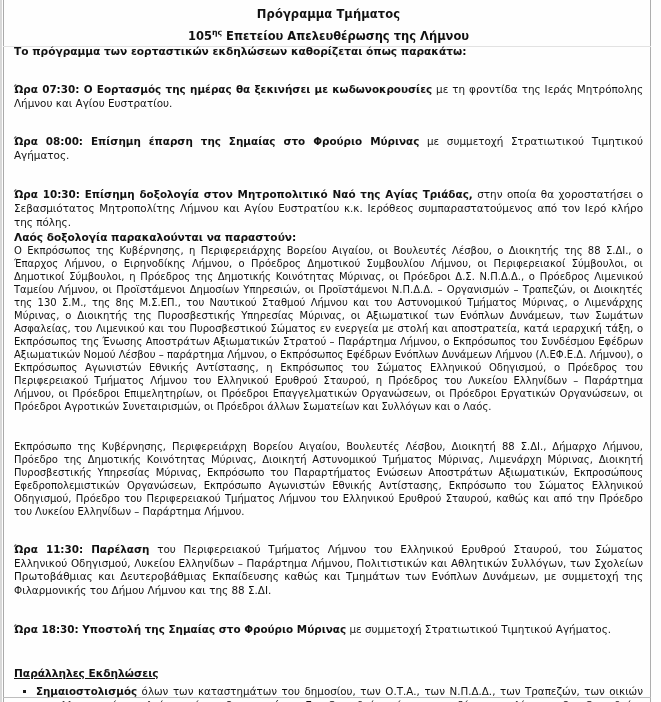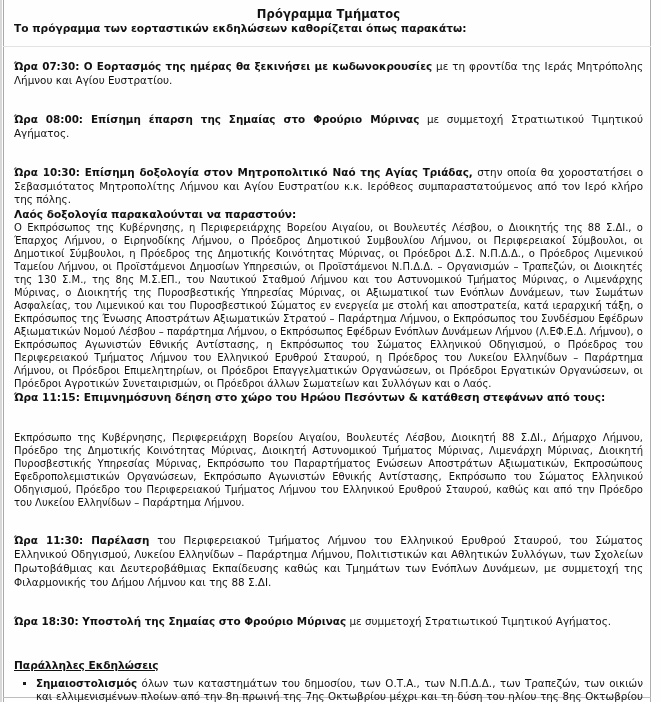--- a/index.html
+++ b/index.html
@@ -166,35 +166,35 @@
   <div class="scan-edge-left2"></div>
   <div class="scan-edge-left"></div>
   <div class="scan-edge-right"></div>
   <div class="scan-edge-top"></div>
   <div class="scan-edge-bottom"></div>
 
   <div class="content">
 
     <div class="doc-title">Πρόγραμμα Τμήματος</div>
 
+    <div class="doc-subtitle"><span>105</span><sup>ης</sup><span> Επετείου Απελευθέρωσης της Λήμνου</span></div>
 
 
     <div class="para lead2">Το πρόγραμμα των εορταστικών εκδηλώσεων καθορίζεται όπως παρακάτω:</div>
 
     <div class="para item"><span class="hl">Ώρα 07:30: Ο Εορτασμός της ημέρας θα ξεκινήσει με κωδωνοκρουσίες</span><span> με τη φροντίδα της Ιεράς Μητρόπολης Λήμνου και Αγίου Ευστρατίου.</span></div>
 
     <div class="para item"><span class="hl">Ώρα 08:00: Επίσημη έπαρση της Σημαίας στο Φρούριο Μύρινας</span><span> με συμμετοχή Στρατιωτικού Τιμητικού Αγήματος.</span></div>
 
     <div class="para item"><span class="hl">Ώρα 10:30: Επίσημη δοξολογία στον Μητροπολιτικό Ναό της Αγίας Τριάδας,</span><span> στην οποία θα χοροστατήσει ο Σεβασμιότατος Μητροπολίτης Λήμνου και Αγίου Ευστρατίου κ.κ. Ιερόθεος συμπαραστατούμενος από τον Ιερό κλήρο της πόλης.</span></div>
 
     <div class="para lead2">Λαός δοξολογία παρακαλούνται να παραστούν:</div>
 
     <div class="para roster">Ο Εκπρόσωπος της Κυβέρνησης, η Περιφερειάρχης Βορείου Αιγαίου, οι Βουλευτές Λέσβου, ο Διοικητής της 88 Σ.ΔΙ., ο Έπαρχος Λήμνου, ο Ειρηνοδίκης Λήμνου, ο Πρόεδρος Δημοτικού Συμβουλίου Λήμνου, οι Περιφερειακοί Σύμβουλοι, οι Δημοτικοί Σύμβουλοι, η Πρόεδρος της Δημοτικής Κοινότητας Μύρινας, οι Πρόεδροι Δ.Σ. Ν.Π.Δ.Δ., ο Πρόεδρος Λιμενικού Ταμείου Λήμνου, οι Προϊστάμενοι Δημοσίων Υπηρεσιών, οι Προϊστάμενοι Ν.Π.Δ.Δ. – Οργανισμών – Τραπεζών, οι Διοικητές της 130 Σ.Μ., της 8ης Μ.Σ.ΕΠ., του Ναυτικού Σταθμού Λήμνου και του Αστυνομικού Τμήματος Μύρινας, ο Λιμενάρχης Μύρινας, ο Διοικητής της Πυροσβεστικής Υπηρεσίας Μύρινας, οι Αξιωματικοί των Ενόπλων Δυνάμεων, των Σωμάτων Ασφαλείας, του Λιμενικού και του Πυροσβεστικού Σώματος εν ενεργεία με στολή και αποστρατεία, κατά ιεραρχική τάξη, ο Εκπρόσωπος της Ένωσης Αποστράτων Αξιωματικών Στρατού – Παράρτημα Λήμνου, ο Εκπρόσωπος του Συνδέσμου Εφέδρων Αξιωματικών Νομού Λέσβου – παράρτημα Λήμνου, ο Εκπρόσωπος Εφέδρων Ενόπλων Δυνάμεων Λήμνου (Λ.ΕΦ.Ε.Δ. Λήμνου), ο Εκπρόσωπος Αγωνιστών Εθνικής Αντίστασης, η Εκπρόσωπος του Σώματος Ελληνικού Οδηγισμού, ο Πρόεδρος του Περιφερειακού Τμήματος Λήμνου του Ελληνικού Ερυθρού Σταυρού, η Πρόεδρος του Λυκείου Ελληνίδων – Παράρτημα Λήμνου, οι Πρόεδροι Επιμελητηρίων, οι Πρόεδροι Επαγγελματικών Οργανώσεων, οι Πρόεδροι Εργατικών Οργανώσεων, οι Πρόεδροι Αγροτικών Συνεταιρισμών, οι Πρόεδροι άλλων Σωματείων και Συλλόγων και ο Λαός.</div>
 
-    <div class="para lead2">Ώρα 11:15: Επιμνημόσυνη δέηση στο χώρο του Ηρώου Πεσόντων &amp; κατάθεση στεφάνων από τους:</div>
 
     <div class="para roster-b">Εκπρόσωπο της Κυβέρνησης, Περιφερειάρχη Βορείου Αιγαίου, Βουλευτές Λέσβου, Διοικητή 88 Σ.ΔΙ., Δήμαρχο Λήμνου, Πρόεδρο της Δημοτικής Κοινότητας Μύρινας, Διοικητή Αστυνομικού Τμήματος Μύρινας, Λιμενάρχη Μύρινας, Διοικητή Πυροσβεστικής Υπηρεσίας Μύρινας, Εκπρόσωπο του Παραρτήματος Ενώσεων Αποστράτων Αξιωματικών, Εκπροσώπους Εφεδροπολεμιστικών Οργανώσεων, Εκπρόσωπο Αγωνιστών Εθνικής Αντίστασης, Εκπρόσωπο του Σώματος Ελληνικού Οδηγισμού, Πρόεδρο του Περιφερειακού Τμήματος Λήμνου του Ελληνικού Ερυθρού Σταυρού, καθώς και από την Πρόεδρο του Λυκείου Ελληνίδων – Παράρτημα Λήμνου.</div>
 
     <div class="para item"><span class="hl">Ώρα 11:30: Παρέλαση</span><span> του Περιφερειακού Τμήματος Λήμνου του Ελληνικού Ερυθρού Σταυρού, του Σώματος Ελληνικού Οδηγισμού, Λυκείου Ελληνίδων – Παράρτημα Λήμνου, Πολιτιστικών και Αθλητικών Συλλόγων, των Σχολείων Πρωτοβάθμιας και Δευτεροβάθμιας Εκπαίδευσης καθώς και Τμημάτων των Ενόπλων Δυνάμεων, με συμμετοχή της Φιλαρμονικής του Δήμου Λήμνου και της 88 Σ.ΔΙ.</span></div>
 
     <div class="para item"><span class="hl">Ώρα 18:30: Υποστολή της Σημαίας στο Φρούριο Μύρινας</span><span> με συμμετοχή Στρατιωτικού Τιμητικού Αγήματος.</span></div>
 
     <div class="section-head">Παράλληλες Εκδηλώσεις</div>
 
     <ul class="bullet-list">

